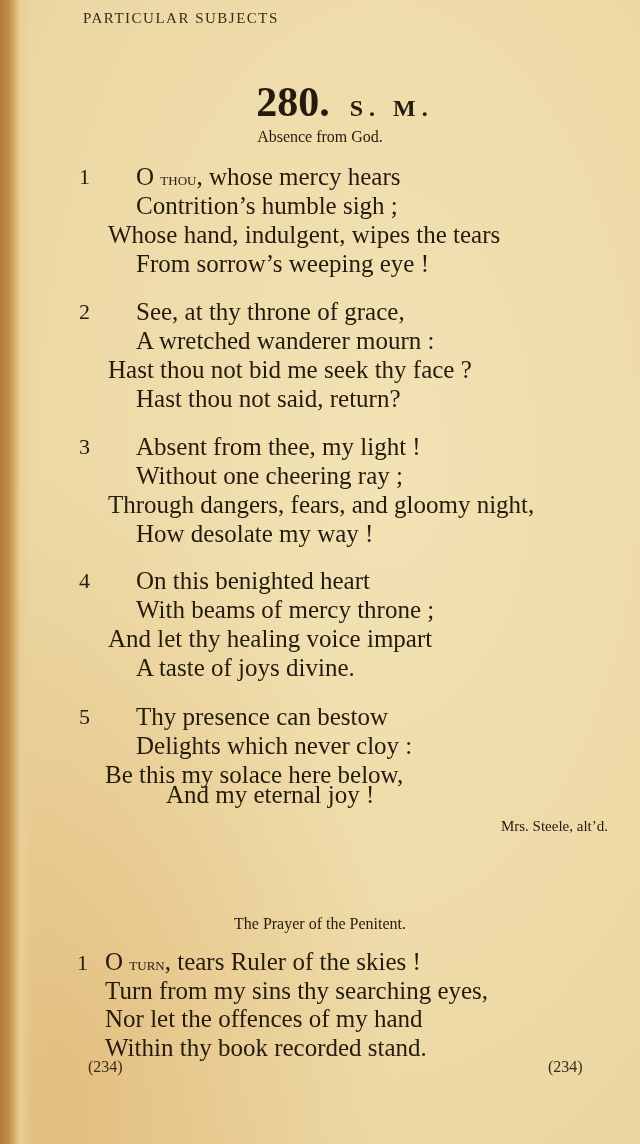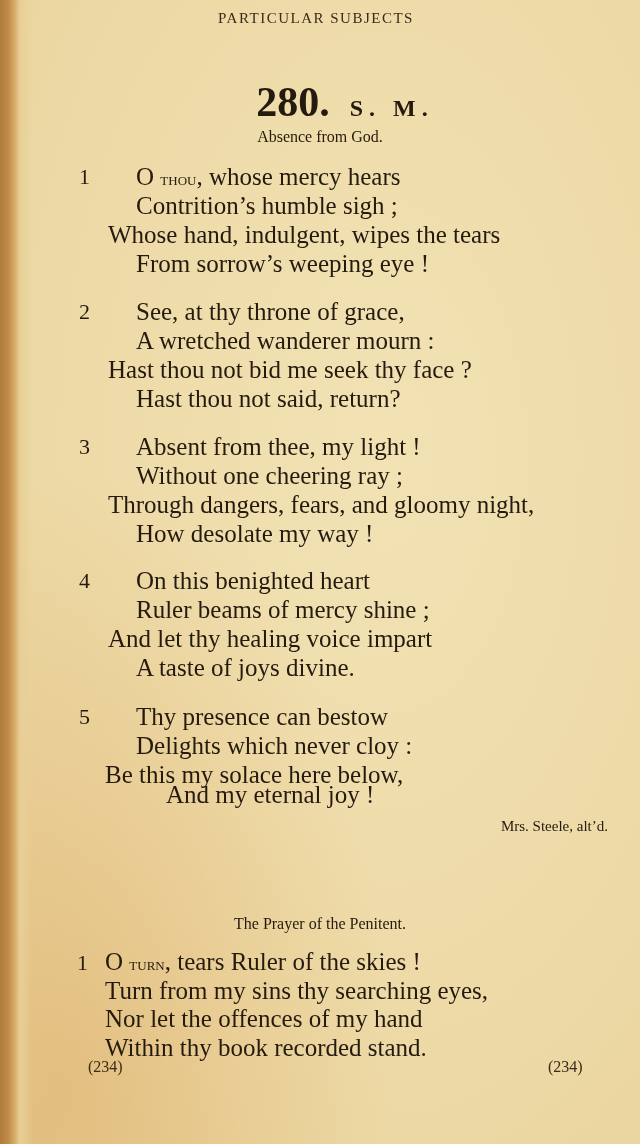--- a/index.html
+++ b/index.html
@@ -11,22 +11,22 @@
       position: relative;
     }
     .page {
       position: absolute; left: 0; top: 0; width: 640px; height: 1144px;
       background:
         linear-gradient(90deg, #b07a3a 0px, #c08a48 8px, #d4a866 14px, #e8cf97 20px, rgba(239,220,170,0) 32px),
         radial-gradient(ellipse at 10% 95%, rgba(214,150,70,0.35), rgba(239,220,170,0) 40%),
         radial-gradient(ellipse at 60% 40%, #f2e2b4, #ecd8a4 70%, #e8d19a 100%);
     }
     .running-head {
-      position: absolute; top: 10px; left: 0; width: 600px; text-align: center;
-      font-size: 15px; letter-spacing: 1.5px; padding-left: 32px; box-sizing: border-box;
+      position: absolute; top: 10px; left: 0; width: 600px; text-align: left;
+      font-size: 15px; letter-spacing: 1.5px; padding-left: 83px; box-sizing: border-box;
       color: #3a2c18;
     }
     .hymn-number {
       position: absolute; left: 0; width: 640px; text-align: center;
       font-weight: bold; font-size: 40px; letter-spacing: 0px;
       padding-left: 50px; box-sizing: border-box; margin-top: 14px;
     }
     .hymn-number .num { font-size: 42px; }
     .hymn-number .meter { font-size: 24px; letter-spacing: 6px; margin-left: 10px; font-variant: small-caps; }
     .subtitle {
@@ -72,21 +72,21 @@
     <span class="vnum" style="left:79px; top:434px;">3</span>
     <span class="line" style="left:136px; top:432px;">Absent from thee, my light !</span>
     <span class="line" style="left:136px; top:461px;">Without one cheering ray ;</span>
     <span class="line" style="left:108px; top:490px;">Through dangers, fears, and gloomy night,</span>
     <span class="line" style="left:136px; top:519px;">How desolate my way !</span>
   </div>
 
   <div>
     <span class="vnum" style="left:79px; top:568px;">4</span>
     <span class="line" style="left:136px; top:566px;">On this benighted heart</span>
-    <span class="line" style="left:136px; top:595px;">Ruler beams of mercy shine ;</span>
+    <span class="line" style="left:136px; top:595px;">With beams of mercy throne ;</span>
     <span class="line" style="left:108px; top:624px;">And let thy healing voice impart</span>
     <span class="line" style="left:136px; top:653px;">A taste of joys divine.</span>
   </div>
 
   <div>
     <span class="vnum" style="left:79px; top:704px;">5</span>
     <span class="line" style="left:136px; top:702px;">Thy presence can bestow</span>
     <span class="line" style="left:136px; top:731px;">Delights which never cloy :</span>
     <span class="line" style="left:105px; top:760px;">Be this my solace here below,</span>
     <span class="line" style="left:134px; top:780px;margin-left:32px;">And my eternal joy !</span>

